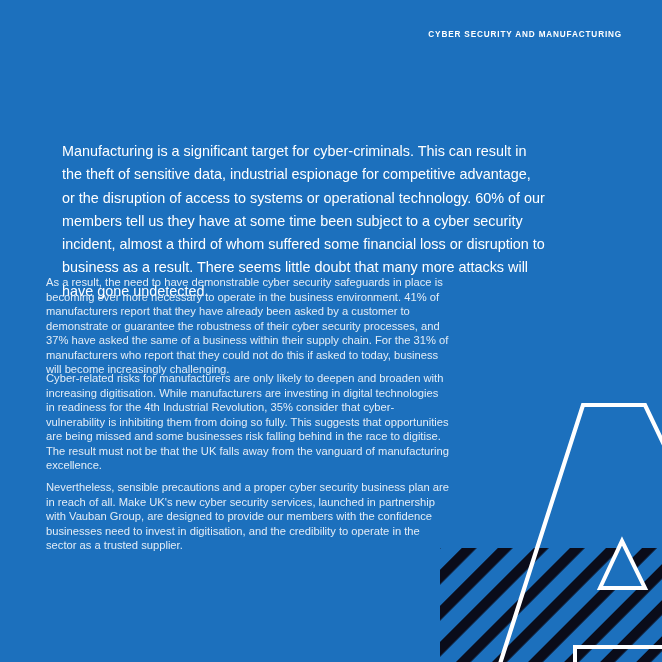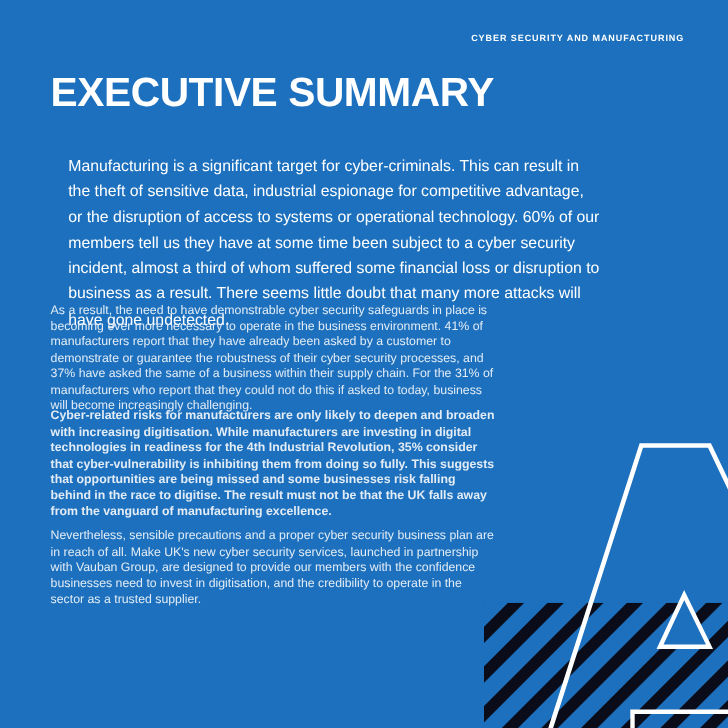--- a/index.html
+++ b/index.html
@@ -71,21 +71,21 @@
   .body-block {
     position: absolute;
     left: 46px;
     width: 404px;
     font-size: 11.2px;
     line-height: 14.55px;
     color: #e2ecf6;
     margin: 0;
   }
   #body-1 { top: 263px; margin-top: 12px; }
-  #body-2 { top: 371px; font-weight: bold; }
+  #body-2 { top: 371px; }
   #body-3 { top: 480px; }
 </style>
 </head>
 <body>
 
 <div id="page">
 
   <svg id="artwork" viewBox="0 0 662 662" width="662" height="662" xmlns="http://www.w3.org/2000/svg">
     <defs>
       <pattern id="stripes" width="25.5" height="25.5" patternUnits="userSpaceOnUse" patternTransform="rotate(-45)">
@@ -118,21 +118,20 @@
       <path d="M 600 588 L 622 541 L 645 588 Z" fill="#1c70bd" stroke="#ffffff" stroke-width="4" stroke-linejoin="miter" stroke-miterlimit="6"></path>
     </g>
 
     <g>
       <path d="M 575 662 L 575 647 L 668 647" fill="none" stroke="#ffffff" stroke-width="4" stroke-linejoin="miter" stroke-miterlimit="6"></path>
     </g>
   </svg>
 
   <div id="running-head">CYBER SECURITY AND MANUFACTURING</div>
 
-  <h1 id="page-title">EXECUTIVE SUMMARY</h1>
 
   <p id="lead">Manufacturing is a significant target for cyber-criminals. This can result in the theft of sensitive data, industrial espionage for competitive advantage, or the disruption of access to systems or operational technology. 60% of our members tell us they have at some time been subject to a cyber security incident, almost a third of whom suffered some financial loss or disruption to business as a result. There seems little doubt that many more attacks will have gone undetected.</p>
 
   <p id="body-1" class="body-block">As a result, the need to have demonstrable cyber security safeguards in place is becoming ever more necessary to operate in the business environment. 41% of manufacturers report that they have already been asked by a customer to demonstrate or guarantee the robustness of their cyber security processes, and 37% have asked the same of a business within their supply chain. For the 31% of manufacturers who report that they could not do this if asked to today, business will become increasingly challenging.</p>
 
   <p id="body-2" class="body-block">Cyber-related risks for manufacturers are only likely to deepen and broaden with increasing digitisation. While manufacturers are investing in digital technologies in readiness for the 4th Industrial Revolution, 35% consider that cyber-vulnerability is inhibiting them from doing so fully. This suggests that opportunities are being missed and some businesses risk falling behind in the race to digitise. The result must not be that the UK falls away from the vanguard of manufacturing excellence.</p>
 
   <p id="body-3" class="body-block">Nevertheless, sensible precautions and a proper cyber security business plan are in reach of all. Make UK's new cyber security services, launched in partnership with Vauban Group, are designed to provide our members with the confidence businesses need to invest in digitisation, and the credibility to operate in the sector as a trusted supplier.</p>
 
 </div>

